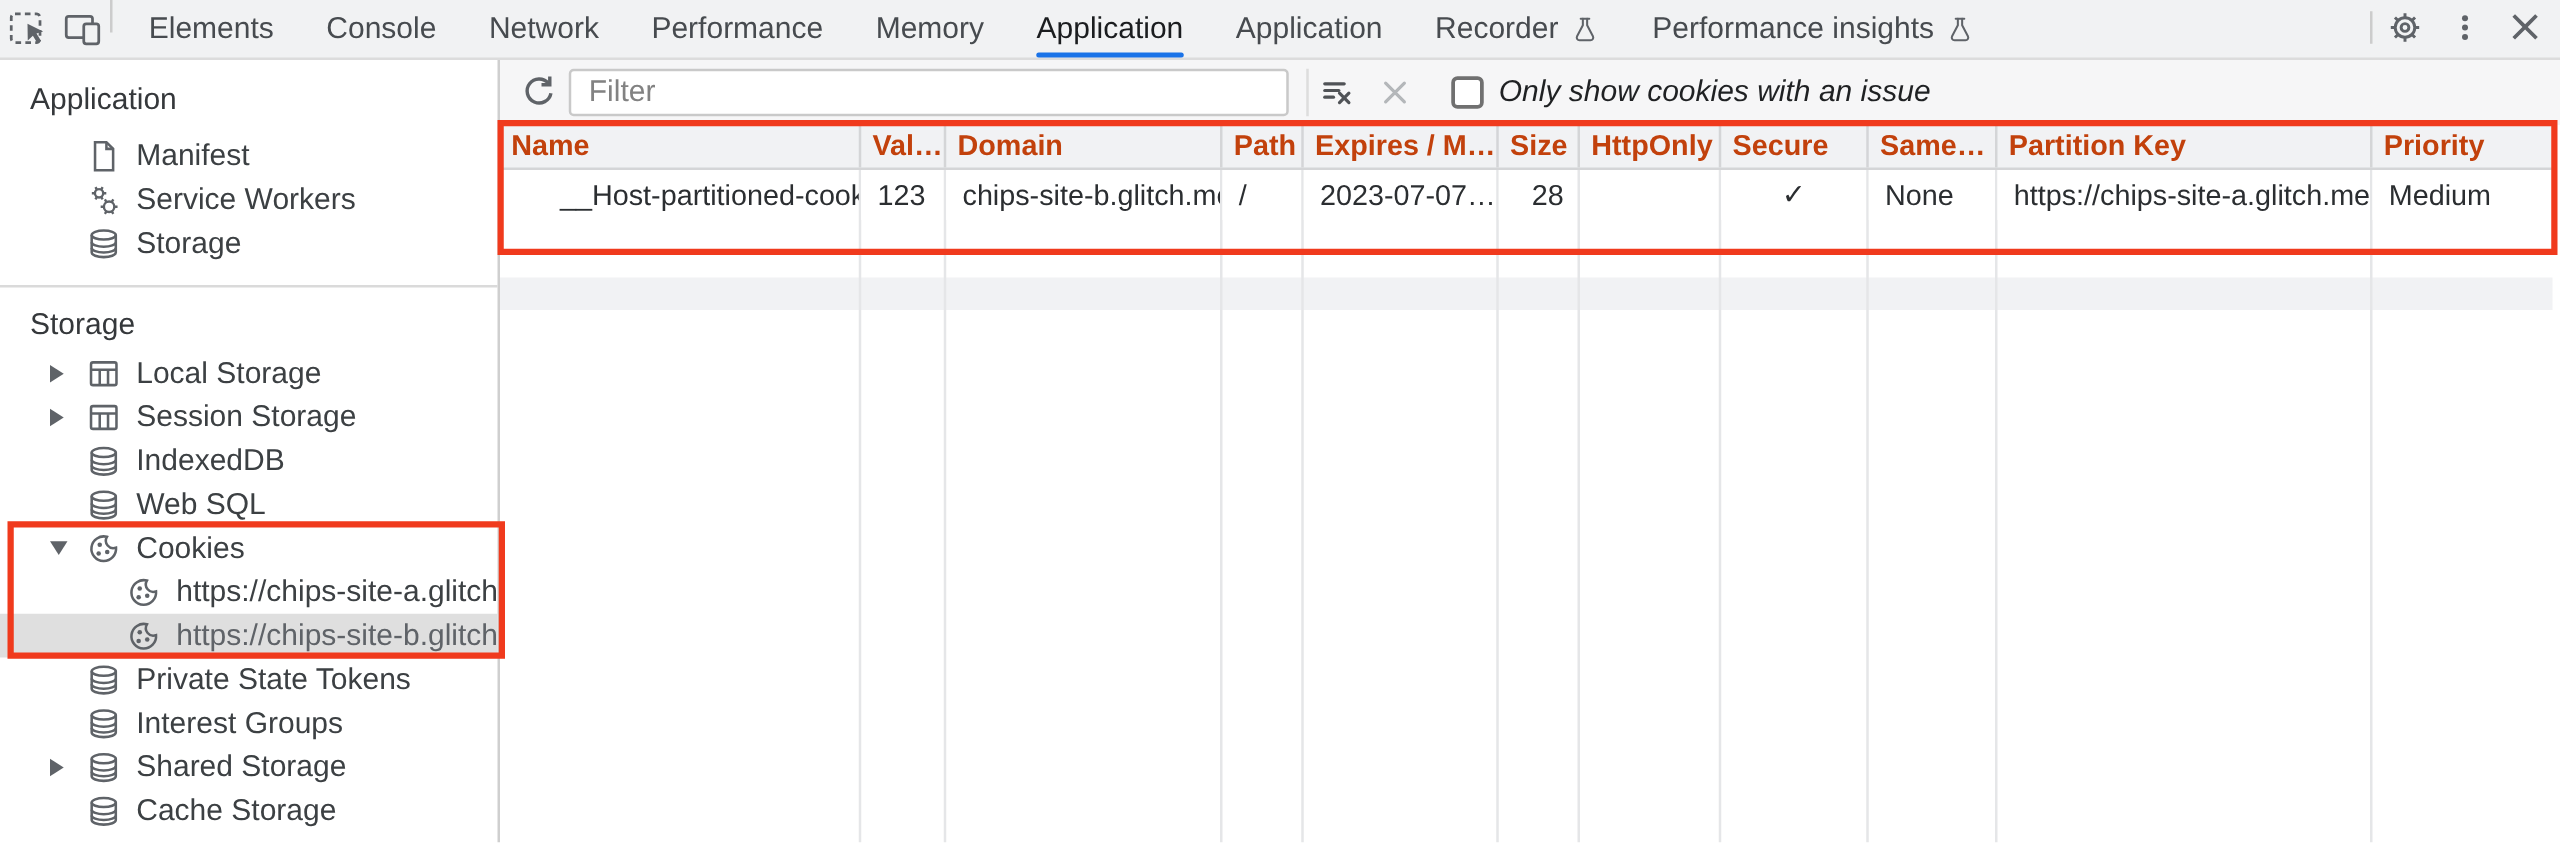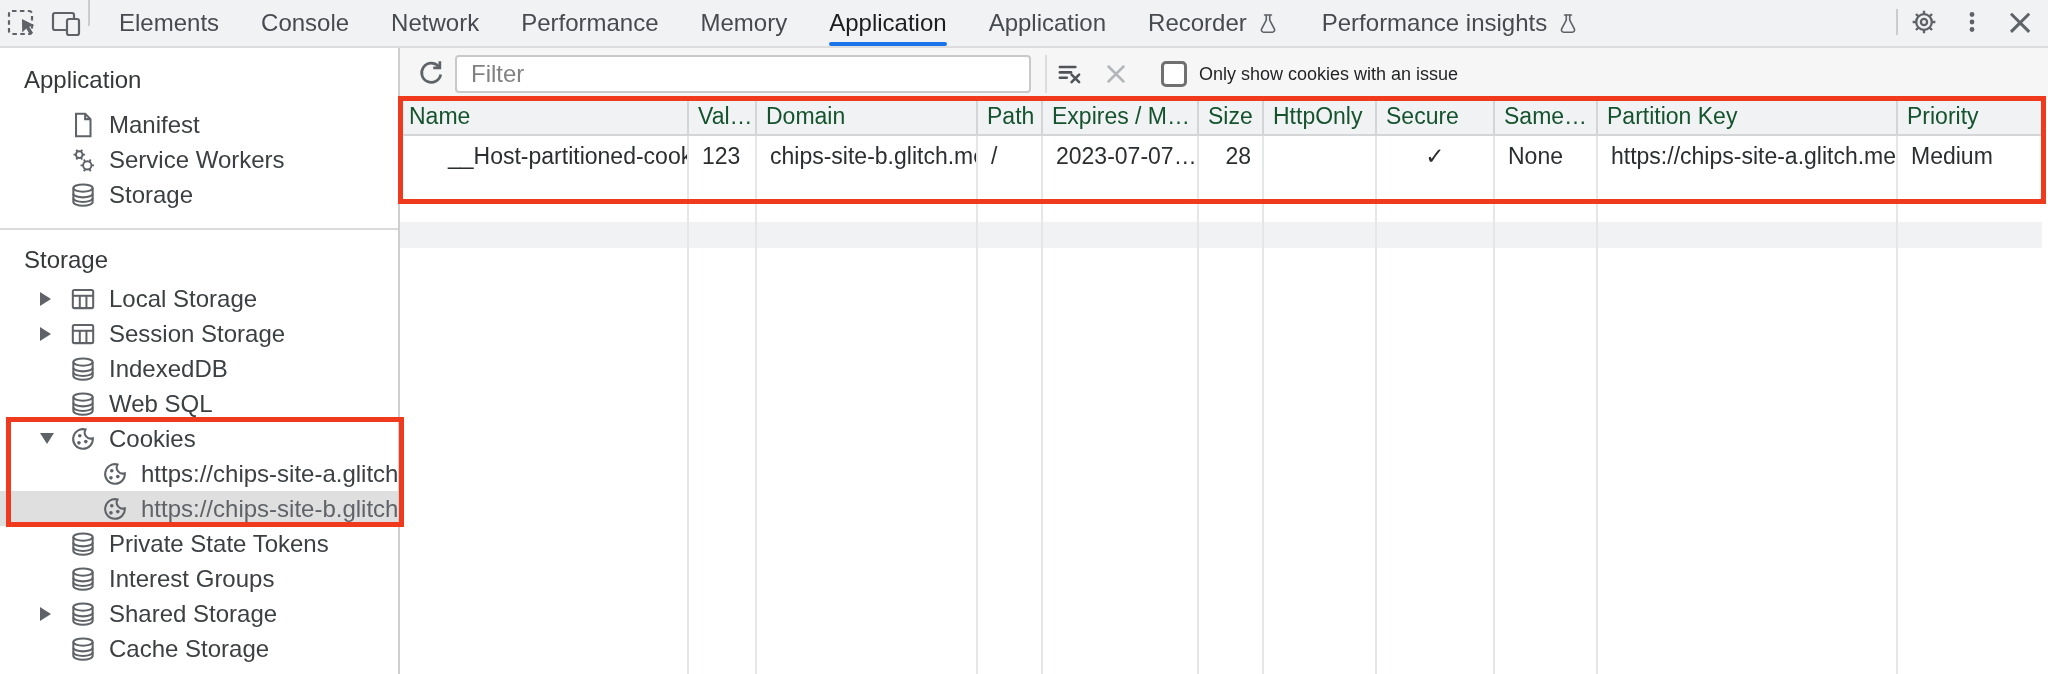--- a/index.html
+++ b/index.html
@@ -62,32 +62,32 @@
     border:2px solid #c9c9c9;border-radius:4px;background:#fff;
     font-family:"Liberation Sans",sans-serif;font-size:24px;color:#202124;padding:0 14px;outline:none;flex:0 0 auto;
   }
   .filter-input::placeholder{color:#828282;}
   .cw-vdiv{width:2px;height:38px;background:#ddd;margin-left:14px;flex:0 0 auto;}
   .icon-btn{width:46px;height:46px;display:flex;align-items:center;justify-content:center;flex:0 0 auto;}
   .chk{
     box-sizing:border-box;width:26px;height:26px;border:3px solid #707070;border-radius:5px;background:#fff;
     margin-left:22px;flex:0 0 auto;
   }
-  .chk-label{margin-left:12px;font-size:18px;color:#1f2123;white-space:nowrap;}
+  .chk-label{margin-left:12px;font-size:24px;color:#1f2123;white-space:nowrap;font-style:italic;}
   
   .tablewrap{position:absolute;left:0;top:52px;right:0;bottom:0;background:#fff;}
   .stripe-row{position:absolute;left:0;top:122px;width:1642px;height:26px;background:#f1f2f4;}
   .colgrid{position:absolute;left:0;top:0;bottom:0;width:1642px;display:flex;}
   .colgrid div{border-right:2px solid #e5e6e8;box-sizing:border-box;height:100%;}
   .colgrid div:last-child{border-right:none;}
   .thead{position:absolute;left:0;top:0;width:1642px;height:34px;display:flex;background:#f1f2f4;
     border-bottom:2px solid #d4d5d7;box-sizing:content-box;}
   .thead .hc{
-    box-sizing:border-box;height:34px;line-height:32px;font-size:23px;color:#14532d;
-    padding-left:9px;border-right:2px solid #d4d5d7;overflow:hidden;white-space:nowrap;text-overflow:ellipsis;
+    box-sizing:border-box;height:34px;line-height:32px;font-size:23px;color:#c2410c;
+    padding-left:9px;border-right:2px solid #d4d5d7;overflow:hidden;white-space:nowrap;text-overflow:ellipsis;font-weight:bold;
   }
   .thead .hc:last-child{border-right:none;}
   .trowdata{position:absolute;left:0;top:36px;width:1642px;height:40px;display:flex;background:#fff;}
   .trowdata .dc{
     box-sizing:border-box;height:40px;line-height:40px;font-size:23px;color:#2b2e31;
     padding-left:13px;border-right:2px solid #e5e6e8;overflow:hidden;white-space:nowrap;background:#fff;
   }
   .trowdata .dc:last-child{border-right:none;}
   .dc.name-cell{padding-left:48px;}
   .dc.right{text-align:right;padding-right:11px;padding-left:0;}

